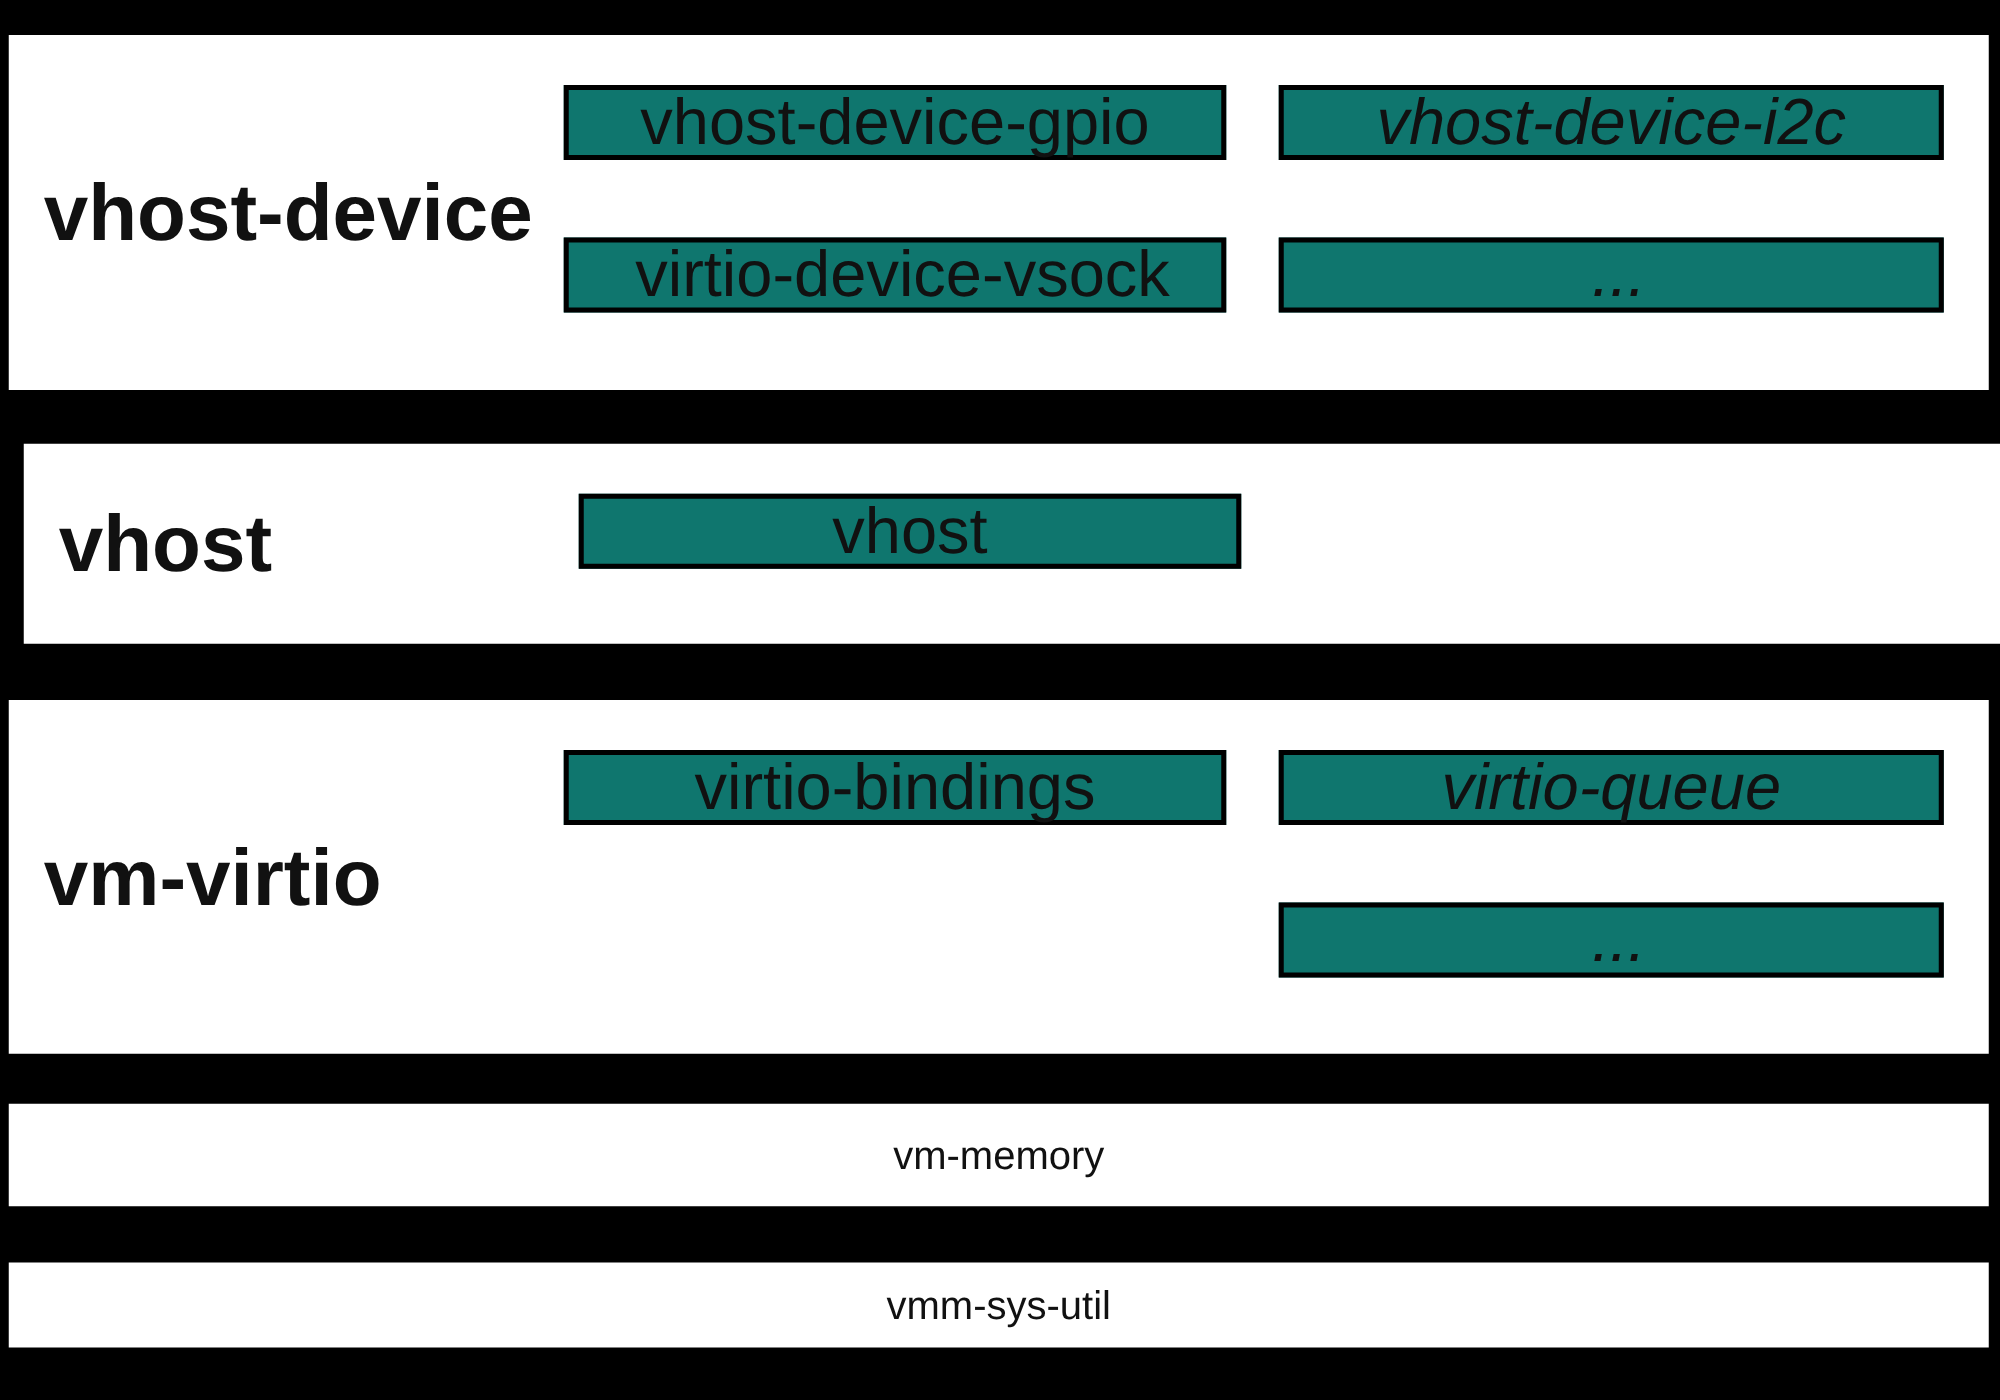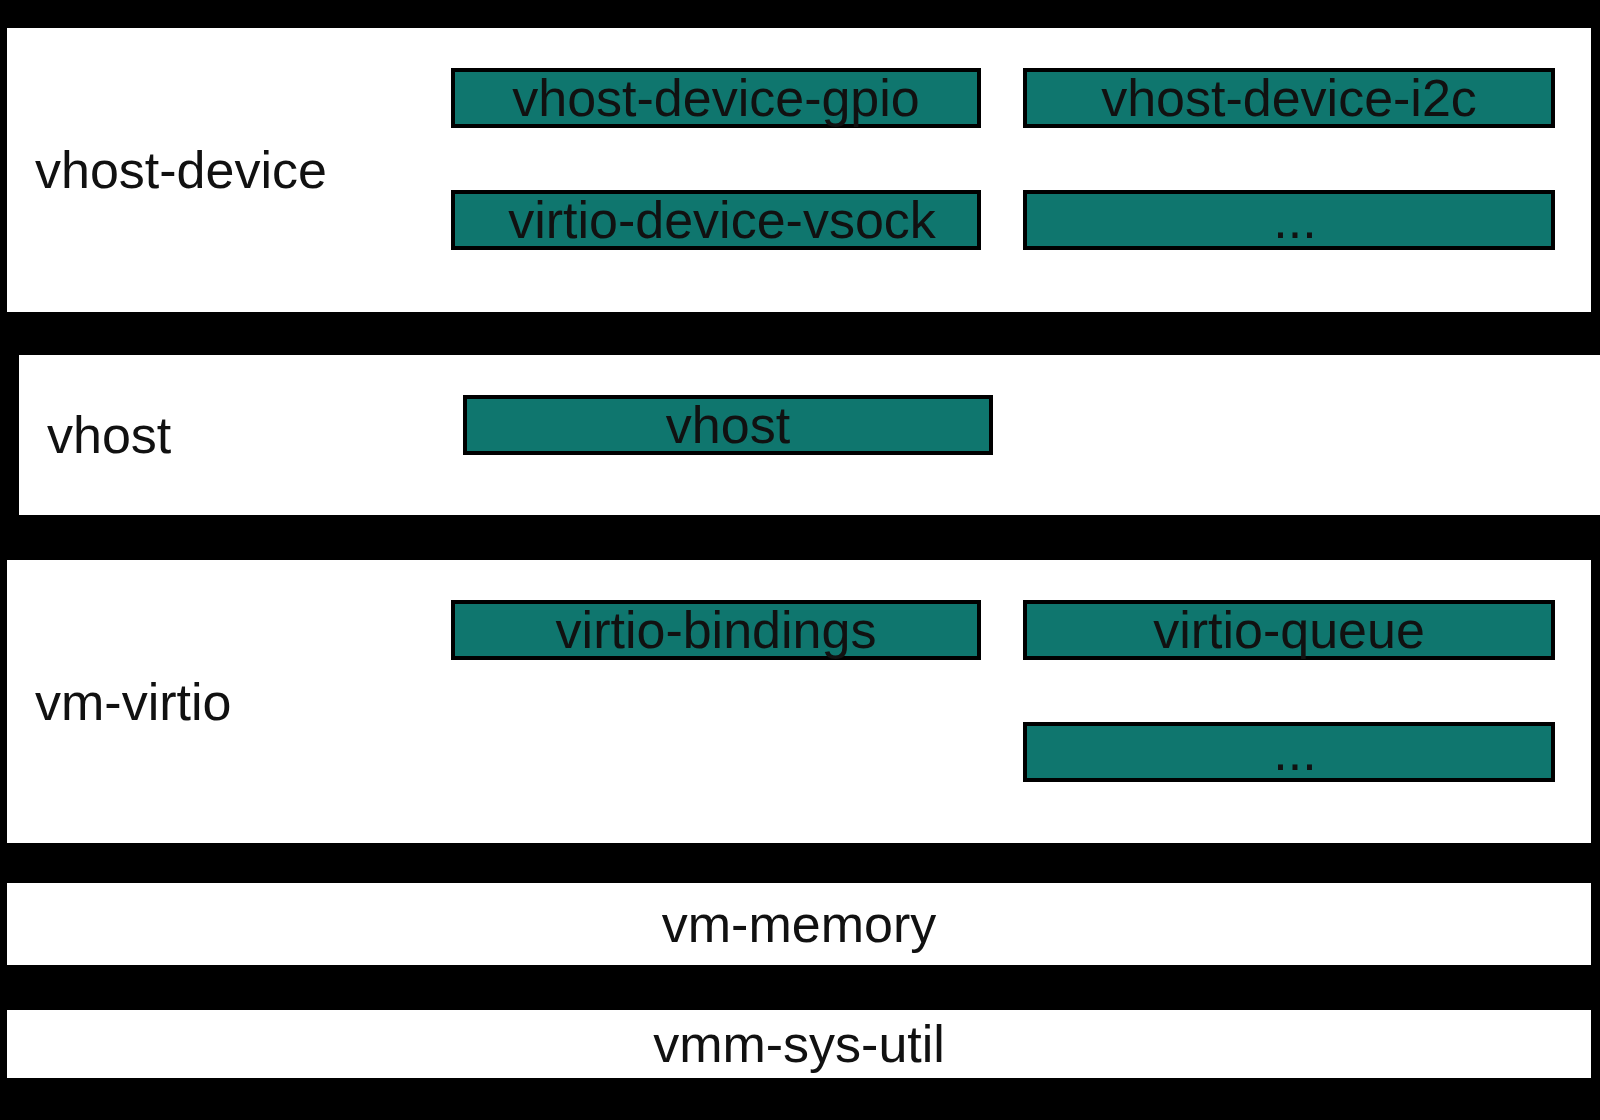--- a/index.html
+++ b/index.html
@@ -23,47 +23,47 @@
   #band-vm-virtio{top:560px;height:283px;}
   #band-vm-memory{top:883px;height:82px;}
   #band-vmm-sys-util{top:1010px;height:68px;}
   .layer-label{
     position:absolute;
     left:28px;
     top:0;
     bottom:0;
     display:flex;
     align-items:center;
-    font-size:52px;
-    font-weight:normal;
+    font-size:64px;
+    font-weight:bold;
     white-space:nowrap;
   }
   .crate-box{
     position:absolute;
     height:60px;
     border:4px solid #000000;
     box-sizing:border-box;
     background:#0f766e;
     display:flex;
     align-items:center;
     justify-content:center;
     font-size:52px;
     white-space:nowrap;
   }
   .col-l{left:444px;width:530px;}
-  .col-r{left:1016px;width:532px;}
+  .col-r{left:1016px;width:532px;font-style:italic;}
   .row-1{top:40px;}
   .row-2{top:162px;padding-left:12px;}
   .full-label{
     position:absolute;
     left:0;right:0;top:0;bottom:0;
     display:flex;
     align-items:center;
     justify-content:center;
-    font-size:52px;
+    font-size:32px;
     border-radius:19px;
   }
 </style>
 </head>
 <body>
 
 <div class="page">
 
   <section class="band" id="band-vhost-device">
     <div class="layer-label">vhost-device</div>

